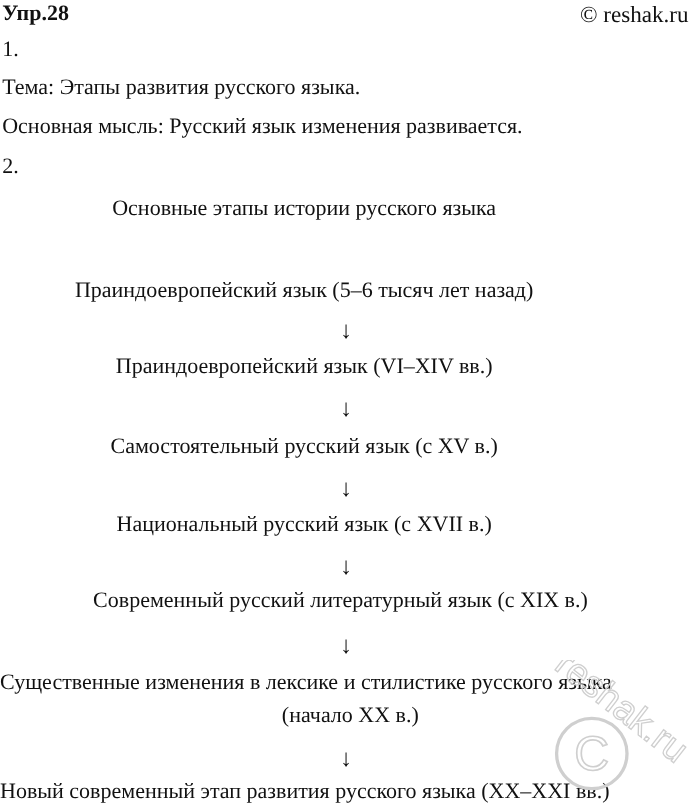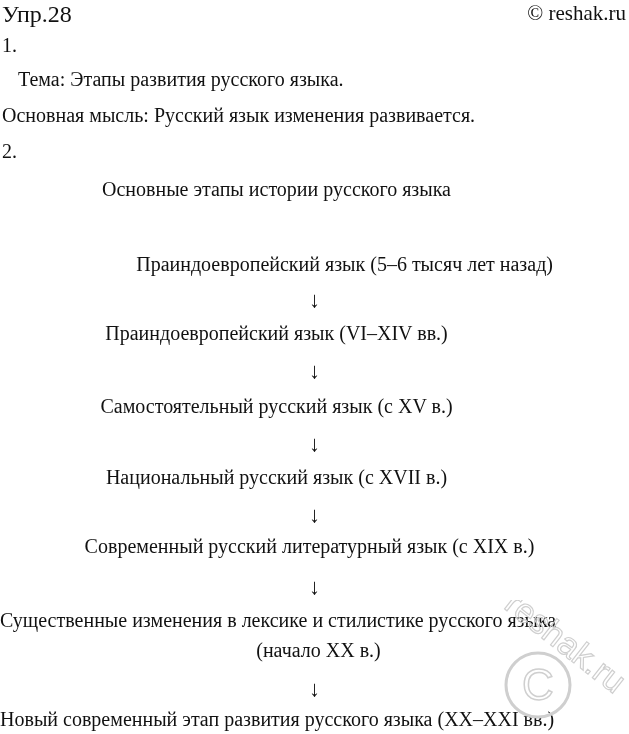--- a/index.html
+++ b/index.html
@@ -20,22 +20,22 @@
       position: absolute;
       top: 0;
       left: 0;
       width: 629px;
       height: 30px;
     }
     .ex-title {
       position: absolute;
       left: 2px;
       top: 1px;
-      font-weight: normal;
-      font-size: 24px;
+      font-weight: bold;
+      font-size: 20px;
     }
     .copyright {
       position: absolute;
       right: 3px;
       top: 1px;
       font-size: 21px;
     }
     .line {
       position: absolute;
       left: 2px;
@@ -67,27 +67,27 @@
   </style>
 </head>
 <body>
 
 <div class="header">
   <span class="ex-title">Упр.28</span>
   <span class="copyright">© reshak.ru</span>
 </div>
 
 <div class="line" style="top:34px;">1.</div>
-<div class="line" style="top:68px;margin-left:16px;">Тема: Этапы развития русского языка.</div>
+<div class="line" style="top:68px;">Тема: Этапы развития русского языка.</div>
 <div class="line" style="top:104px;">Основная мысль: Русский язык изменения развивается.</div>
 <div class="line" style="top:140px;">2.</div>
 
 <div class="center" style="top:178px;">Основные этапы истории русского языка</div>
 
-<div class="center" style="top:253px;text-align:right;">Праиндоевропейский язык (5–6 тысяч лет назад)</div>
+<div class="center" style="top:253px;">Праиндоевропейский язык (5–6 тысяч лет назад)</div>
 <div class="arrow" style="top:289px;">↓</div>
 <div class="center" style="top:322px;">Праиндоевропейский язык (VI–XIV вв.)</div>
 <div class="arrow" style="top:360px;">↓</div>
 <div class="center" style="top:395px;">Самостоятельный русский язык (с XV в.)</div>
 <div class="arrow" style="top:433px;">↓</div>
 <div class="center" style="top:466px;">Национальный русский язык (с XVII в.)</div>
 <div class="arrow" style="top:504px;">↓</div>
 <div class="center" style="top:535px;margin-left:33px;">Современный русский литературный язык (с XIX в.)</div>
 <div class="arrow" style="top:576px;">↓</div>
 <div class="center" style="top:609px;">Существенные изменения в лексике и стилистике русского языка</div>

